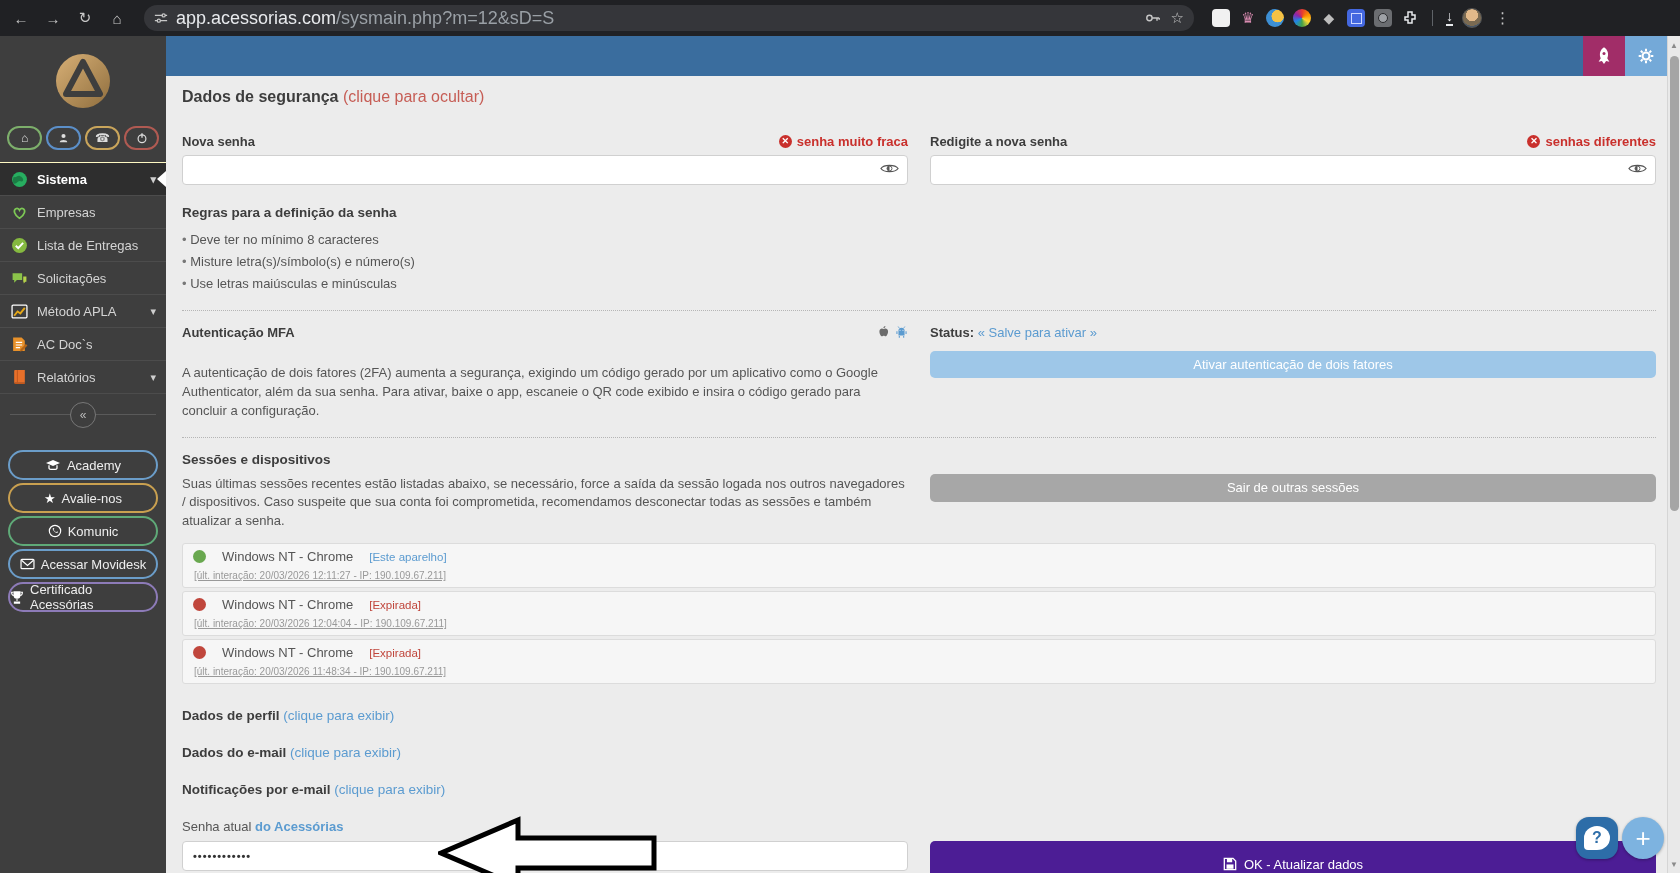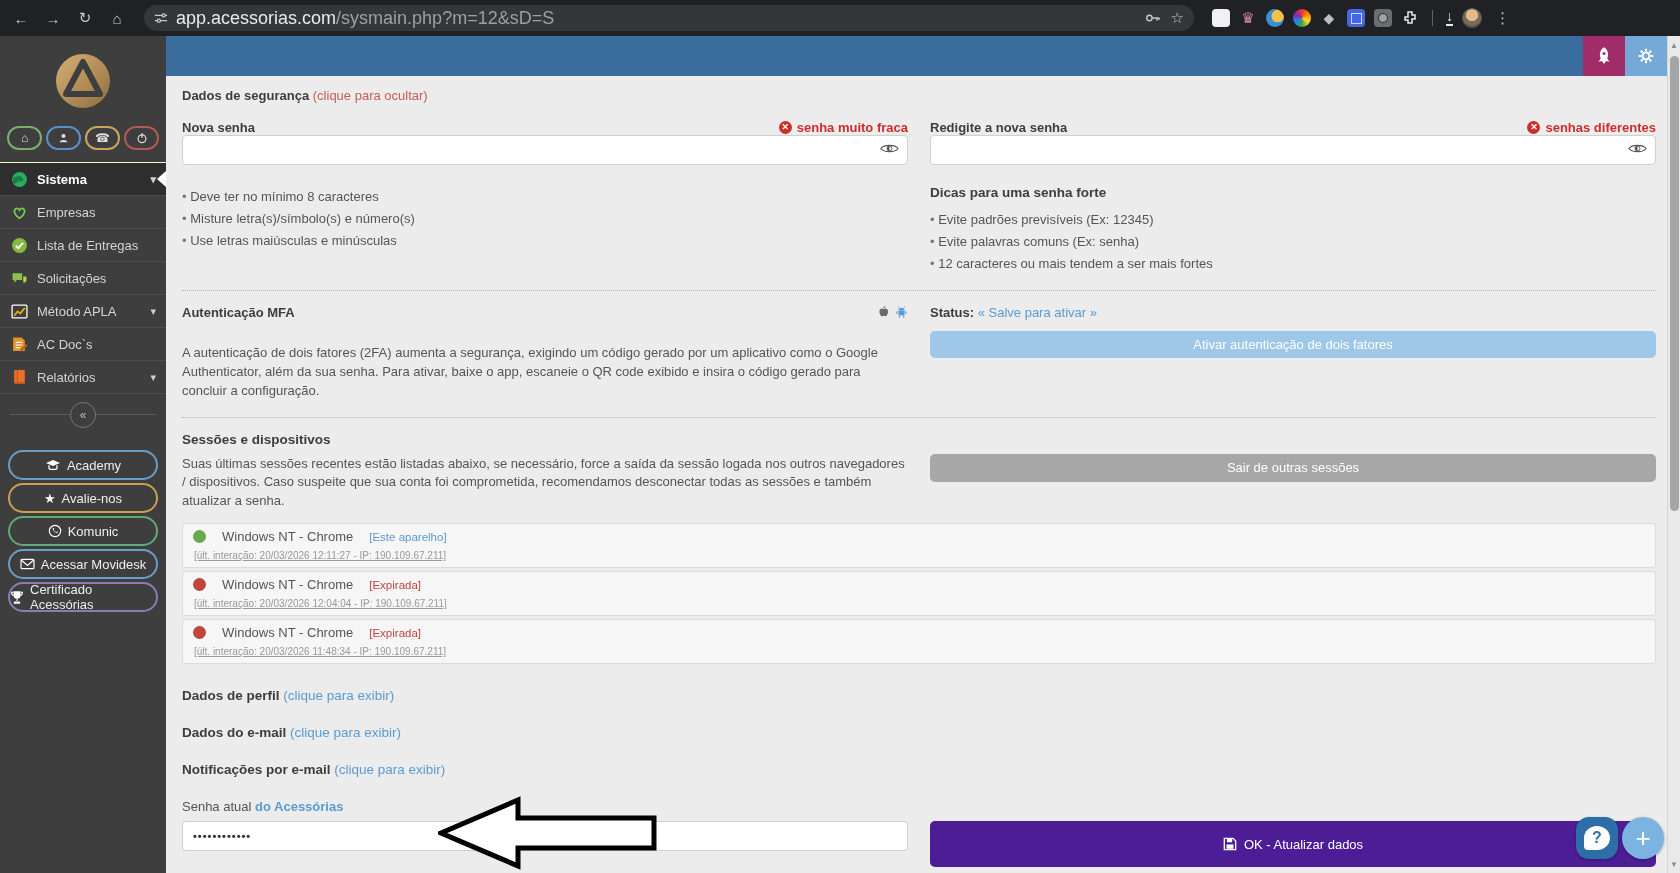--- a/index.html
+++ b/index.html
@@ -59,24 +59,24 @@
   
   .bluebar { height:40px; background:#3a6d9e; display:flex; justify-content:flex-end; padding-right:13px; }
   .hdr-btn { width:42px; height:40px; display:flex; align-items:center; justify-content:center; }
   .hdr-rocket { background:#a12d68; }
   .hdr-gear { background:#74a9d8; }
 
   
   .content { padding:12px 24px 0 16px; }
   .grid2 { display:grid; grid-template-columns:1fr 1fr; column-gap:22px; }
   .bold-dark { color:#3d3d3d; font-weight:bold; }
-  .sec-title { font-size:13px; margin-bottom:16px; }
+  .sec-title { font-size:16px; margin-bottom:27px; }
   .lnk-red { color:#c65d55; }
   .lnk-blue { color:#5b9bd0; }
-  .label-row { display:flex; align-items:center; margin-bottom:0; height:16px; }
+  .label-row { display:flex; align-items:center; margin-bottom:6px; height:16px; }
   .err { margin-left:auto; color:#c9302c; font-weight:bold; display:flex; align-items:center; gap:5px; }
   .err-ico { width:13px; height:13px; border-radius:50%; background:#c9302c; color:#fff; font-size:9px; display:flex; align-items:center; justify-content:center; font-weight:bold; }
   .field { position:relative; }
   .input { width:100%; height:30px; border:1px solid #d0d0d0; border-radius:4px; background:#fff; padding:0 34px 0 10px; font-size:13px; color:#444; font-family:"Liberation Sans", sans-serif; }
   .eye { position:absolute; right:9px; top:7px; cursor:pointer; }
   .fields-row { margin-bottom:20px; }
   .list-title { font-size:13.5px; margin-bottom:8px; }
   .rule-li { padding:3.5px 0; color:#555; }
   .rule-li::before { content:"• "; color:#777; }
   .dotted { border-top:1px dotted #b5b5b5; margin:16px 0 14px; }
@@ -379,29 +379,24 @@
                     <path d="M10 3.4A2.6 2.6 0 1010 8.6z" fill="#555"></path>
                     <circle cx="10" cy="6" r="2.6" fill="none" stroke="#555" stroke-width="1"></circle>
                   </svg>
               </span>
             </div>
           </div>
         </div>
 
         <div class="grid2">
           <div>
+            <div class="list-title bold-dark">Regras para a definição da senha</div>
             <div class="rule-li">Deve ter no mínimo 8 caracteres</div>
             <div class="rule-li">Misture letra(s)/símbolo(s) e número(s)</div>
             <div class="rule-li">Use letras maiúsculas e minúsculas</div>
-          </div>
-          <div>
-            <div class="list-title bold-dark">Dicas para uma senha forte</div>
-            <div class="rule-li">Evite padrões previsíveis (Ex: 12345)</div>
-            <div class="rule-li">Evite palavras comuns (Ex: senha)</div>
-            <div class="rule-li">12 caracteres ou mais tendem a ser mais fortes</div>
           </div>
         </div>
 
         <div class="dotted"></div>
 
         <div class="grid2">
           <div>
             <div class="mfa-head">
               <span class="bold-dark">Autenticação MFA</span>
               <span class="os-icos">

